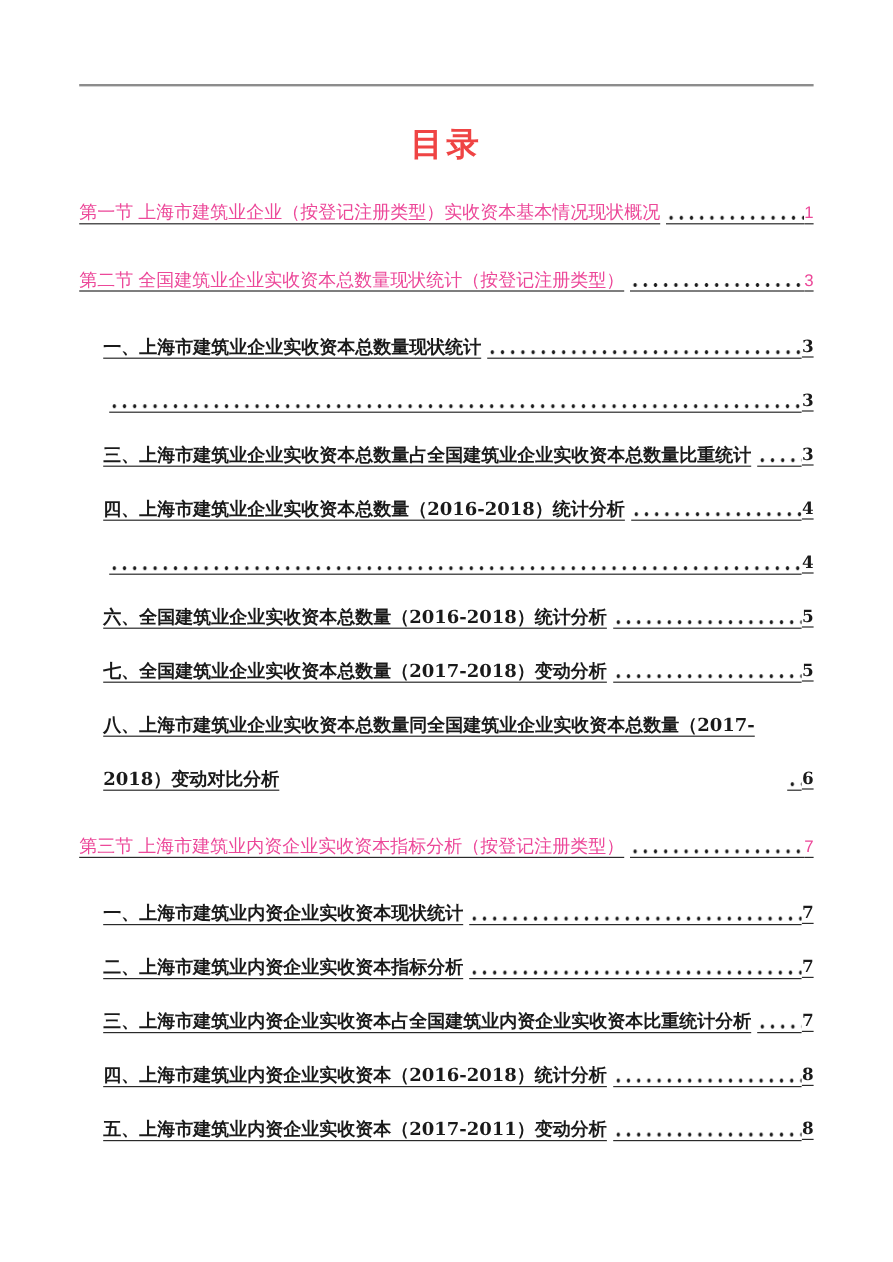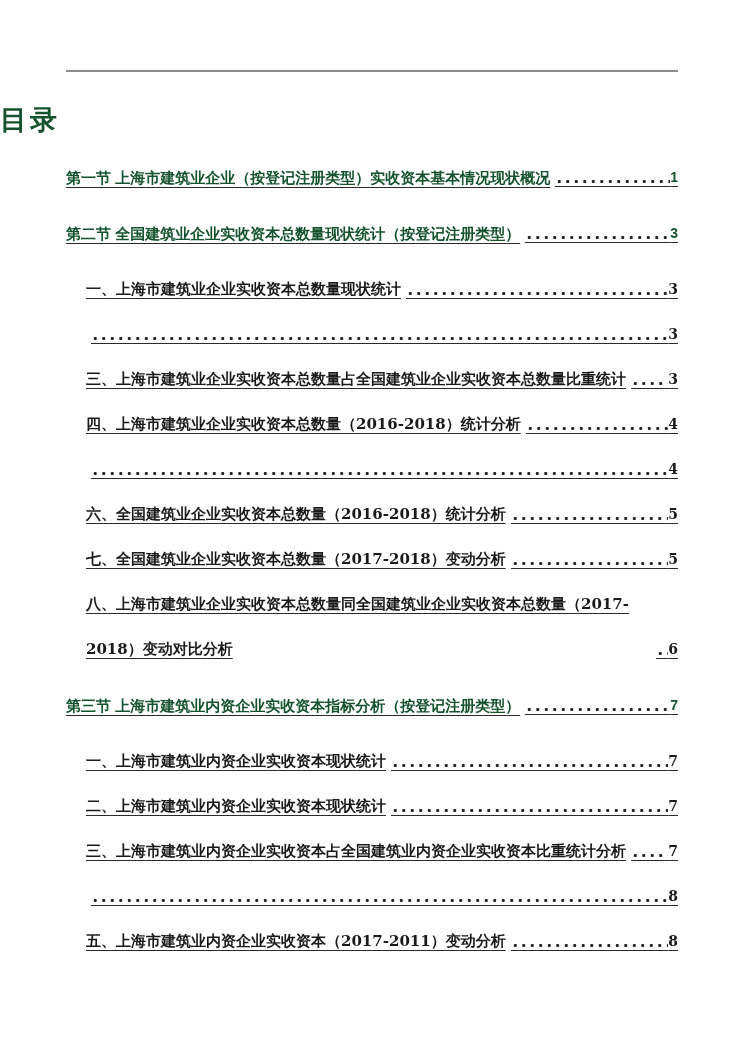--- a/index.html
+++ b/index.html
@@ -17,26 +17,27 @@
     color: #1a1a1a;
   }
   .top-rule {
     margin: 70px 66px 0 66px;
     border: none;
     border-top: 2px solid #8c8c8c;
     height: 0;
   }
   .doc-title {
     margin-top: 33px;
+    text-align: center;
     font-family: "Liberation Sans", "DejaVu Sans", sans-serif;
     font-size: 27px;
     line-height: 30px;
     font-weight: bold;
     letter-spacing: 3px;
-    color: #14532d;
+    color: #ef4444;
   }
   .toc {
     margin: 20px 66px 0 66px;
   }
   .toc-row {
     display: flex;
     align-items: flex-end;
     line-height: 45px;
     font-size: 15px;
   }
@@ -63,22 +64,22 @@
     margin-left: 5px;
     background-image:
       radial-gradient(circle, #1c1c1c 1.3px, transparent 1.7px),
       linear-gradient(#2a2a2a, #2a2a2a);
     background-size: 8.5px 5px, 100% 1px;
     background-repeat: repeat-x, no-repeat;
     background-position: left bottom 16px, left bottom 13px;
   }
   .section-header {
     font-family: "Liberation Sans", "DejaVu Sans", sans-serif;
-    font-weight: bold;
-    color: #14532d;
+    font-weight: normal;
+    color: #ec4899;
   }
   .section + .section {
     margin-top: 11px;
   }
   .section-items > .toc-row:first-child {
     margin-top: 11px;
   }
   .toc-item {
     padding-left: 20px;
     font-weight: bold;
@@ -162,32 +163,33 @@
       <span class="page-num">7</span>
     </div>
     <div class="section-items">
   <div class="toc-row toc-item">
     <span class="entry-text">一、上海市建筑业内资企业实收资本现状统计</span>
     <span class="leader"></span>
     <span class="page-num">7</span>
   </div>
 
   <div class="toc-row toc-item">
-    <span class="entry-text">二、上海市建筑业内资企业实收资本现状统计</span>
+    <span class="entry-text">二、上海市建筑业内资企业实收资本指标分析</span>
     <span class="leader"></span>
     <span class="page-num">7</span>
   </div>
 
   <div class="toc-row toc-item">
     <span class="entry-text">三、上海市建筑业内资企业实收资本占全国建筑业内资企业实收资本比重统计分析</span>
     <span class="leader"></span>
     <span class="page-num">7</span>
   </div>
 
   <div class="toc-row toc-item">
+    <span class="entry-text">四、上海市建筑业内资企业实收资本（2016-2018）统计分析</span>
     <span class="leader"></span>
     <span class="page-num">8</span>
   </div>
 
   <div class="toc-row toc-item">
     <span class="entry-text">五、上海市建筑业内资企业实收资本（2017-2011）变动分析</span>
     <span class="leader"></span>
     <span class="page-num">8</span>
   </div>
 </div>

